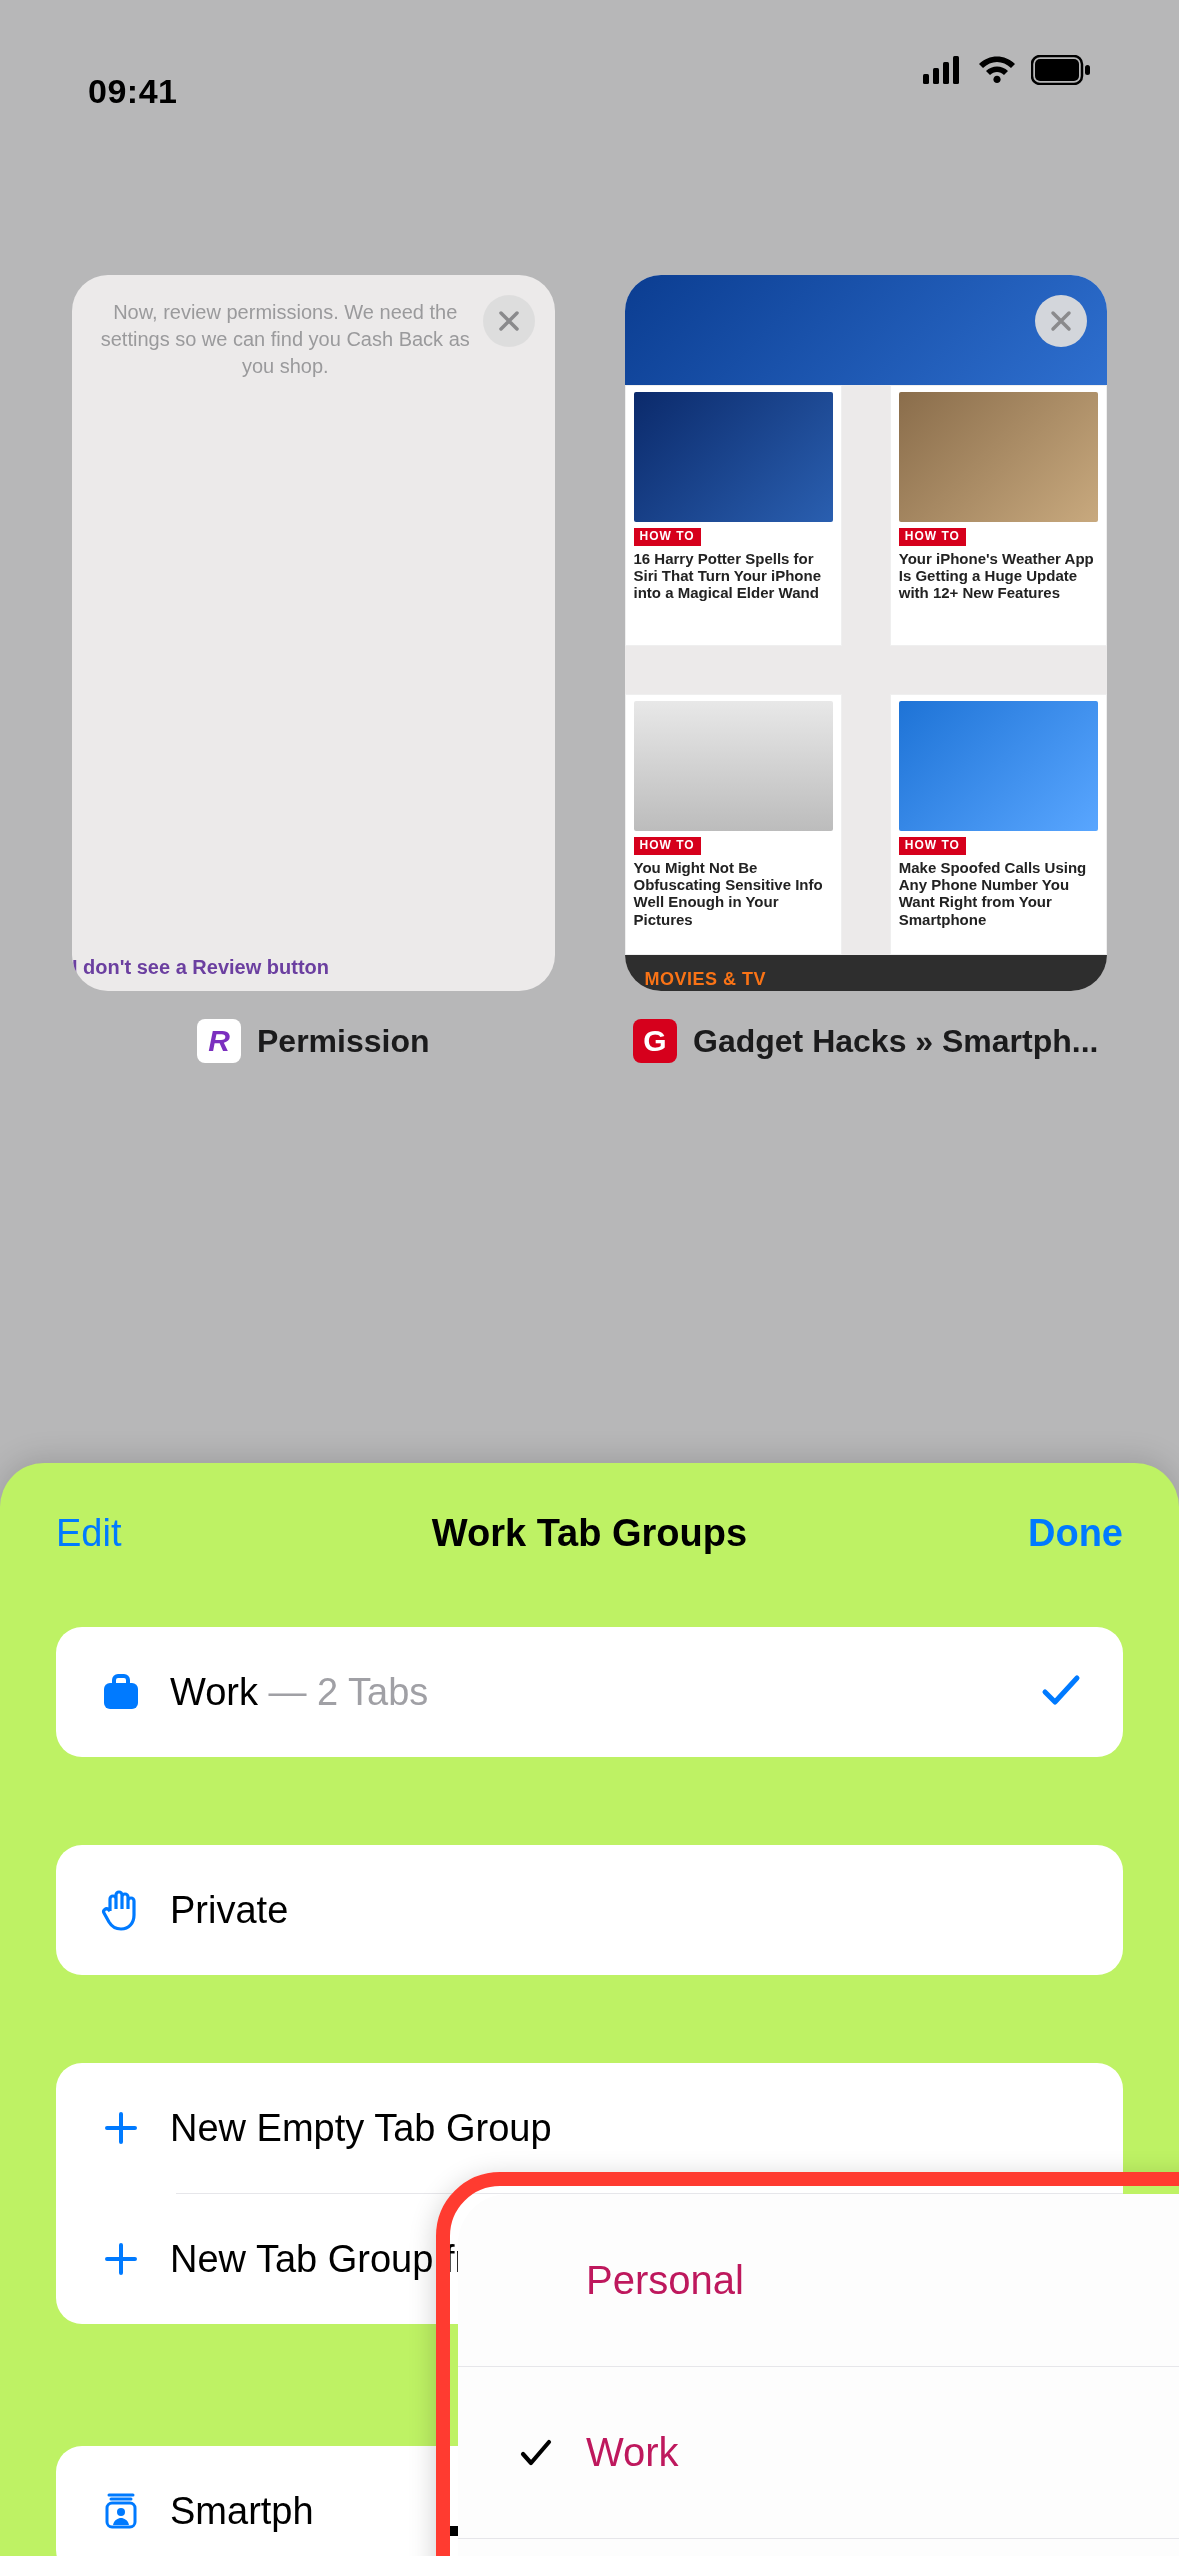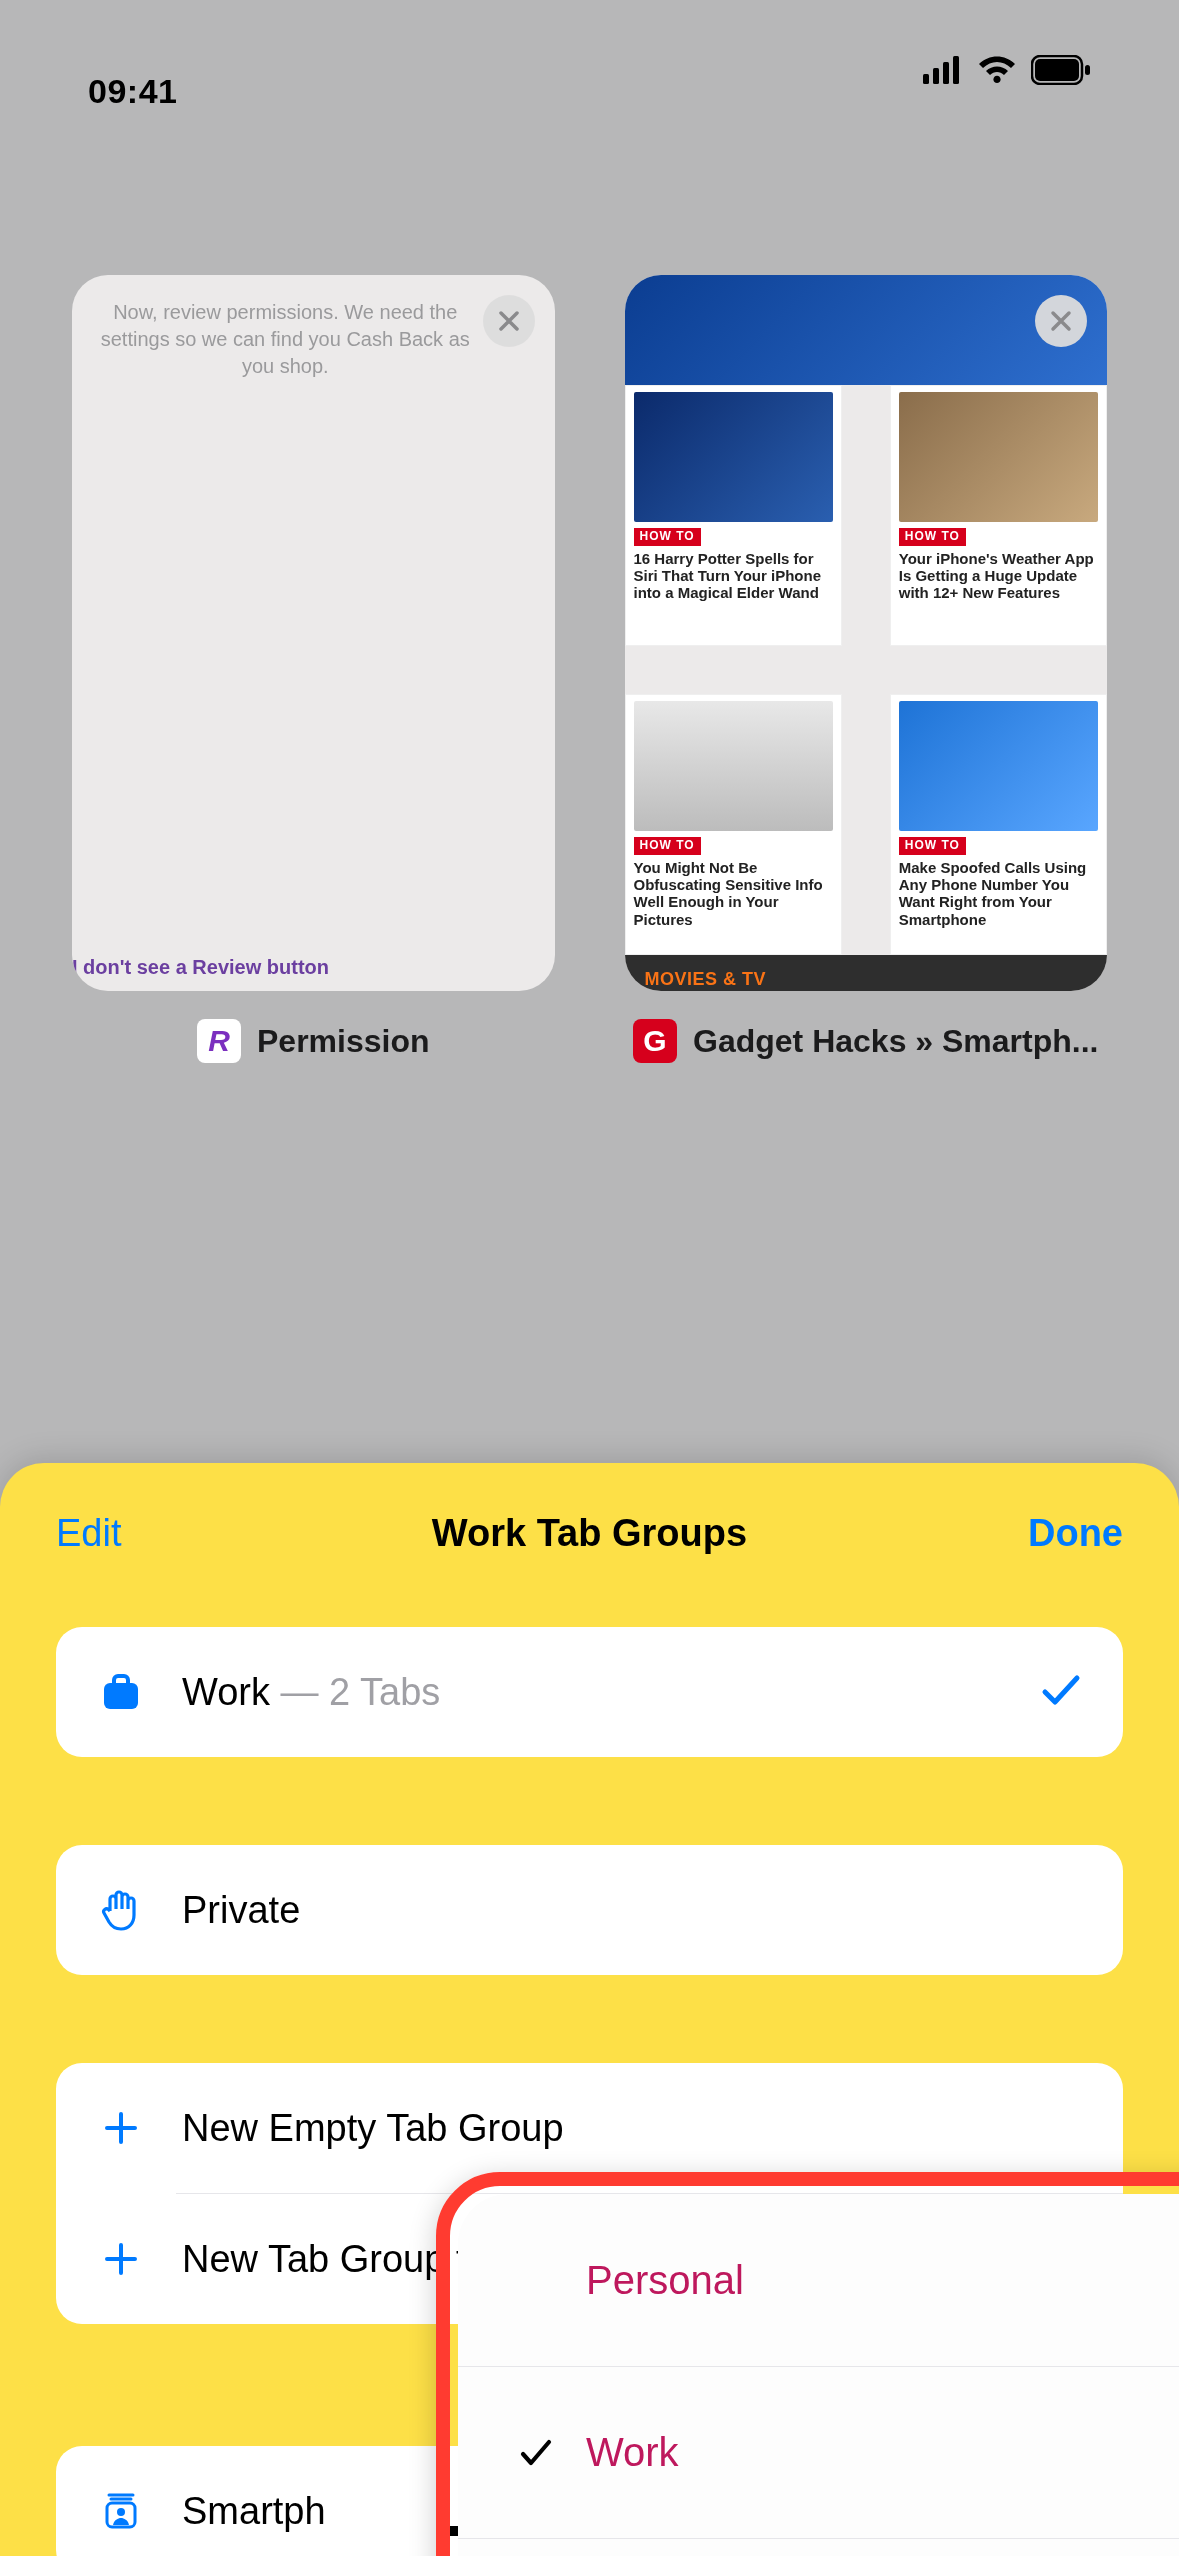--- a/index.html
+++ b/index.html
@@ -27,29 +27,29 @@
   .t2-hero { position: absolute; top: 0; left: 0; right: 0; height: 110px; background: linear-gradient(135deg,#0b3d91,#2e6fcf); }
   .t2-grid { position: absolute; top: 110px; left: 0; right: 0; height: 570px; display: grid; grid-template-columns: 1fr 1fr; grid-template-rows: 1fr 1fr; gap: 48px; }
   .t2-cell { border: 1px solid #efefef; background: #fff; padding: 6px 8px 8px 8px; font-size: 15px; line-height: 1.15; color: #222; font-weight: 700; overflow: hidden; }
   .t2-thumb { width: 100%; height: 130px; margin-bottom: 4px; border-radius: 2px; }
   .t2-how { display: inline-block; background: #d6001c; color: #fff; font-size: 12px; letter-spacing: 1px; padding: 2px 6px; font-weight: 700; margin-bottom: 4px; }
   .t2-section { position: absolute; top: 680px; left: 0; right: 0; height: 48px; background: #2e2e2e; color: #f97316; font-size: 18px; font-weight: 700; letter-spacing: 0.5px; display: flex; align-items: center; padding-left: 20px; }
   .t2-foot { position: absolute; top: 728px; left: 0; right: 0; bottom: 0; display: flex; gap: 6px; padding: 8px; background:#1a1a1a; }
   .t2-foot-cell { flex: 1; border-radius: 6px; }
 
   
-  .sheet { position: absolute; left: 0; right: 0; top: 1463px; bottom: 0; background: #fde047; border-radius: 44px 44px 0 0; box-shadow: 0 -4px 30px rgba(0,0,0,0.15); }
+  .sheet { position: absolute; left: 0; right: 0; top: 1463px; bottom: 0; background: #bef264; border-radius: 44px 44px 0 0; box-shadow: 0 -4px 30px rgba(0,0,0,0.15); }
   .sheet-header { position: relative; height: 140px; display: flex; align-items: center; justify-content: center; }
   .sheet-edit { position: absolute; left: 56px; color: #007aff; font-size: 38px; font-weight: 400; }
   .sheet-title { font-size: 38px; font-weight: 700; color: #000; }
   .sheet-done { position: absolute; right: 56px; color: #007aff; font-size: 38px; font-weight: 600; }
 
   .group-list { padding: 0 56px; }
   .group-card { background: #fff; border-radius: 26px; margin-top: 26px; }
-  .group-row { height: 130px; display: flex; align-items: center; padding: 0 40px; gap: 36px; }
+  .group-row { height: 130px; display: flex; align-items: center; padding: 0 40px; gap: 24px; }
   .group-divider { height: 1px; background: #e6e6ea; margin-left: 120px; }
   .group-icon { width: 50px; display: flex; justify-content: center; color: #007aff; }
   .group-label { font-size: 38px; font-weight: 400; color: #000; }
   .tab-count { color: #a0a0a5; }
   .check { margin-left: auto; color: #007aff; }
   .profile-val { margin-left: auto; color: #9a9aa0; font-size: 36px; display: flex; align-items: center; gap: 8px; }
 
   
   .first-card { margin-top: 24px; }
   .spacer-lg { height: 62px; }

